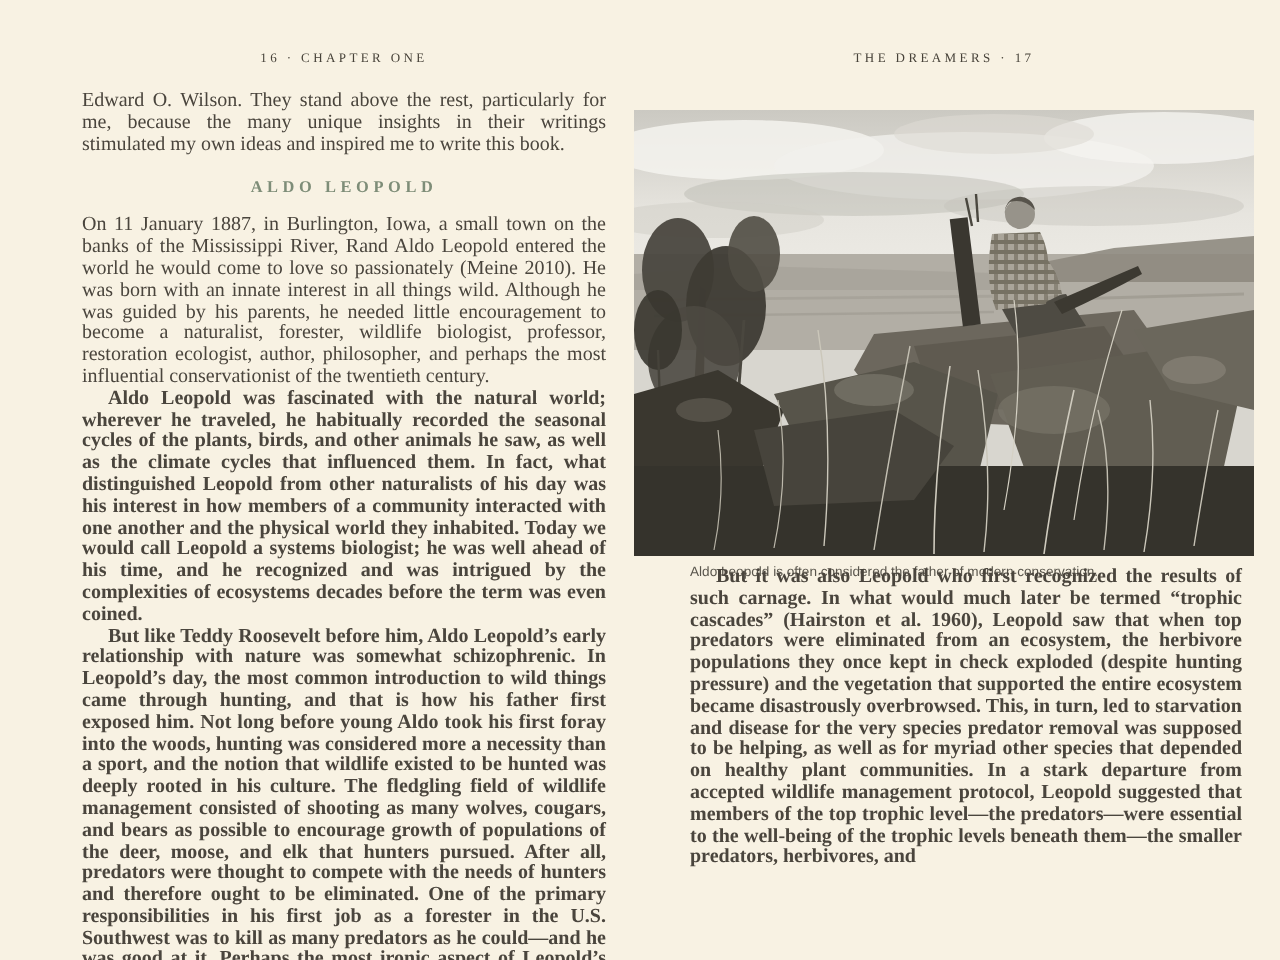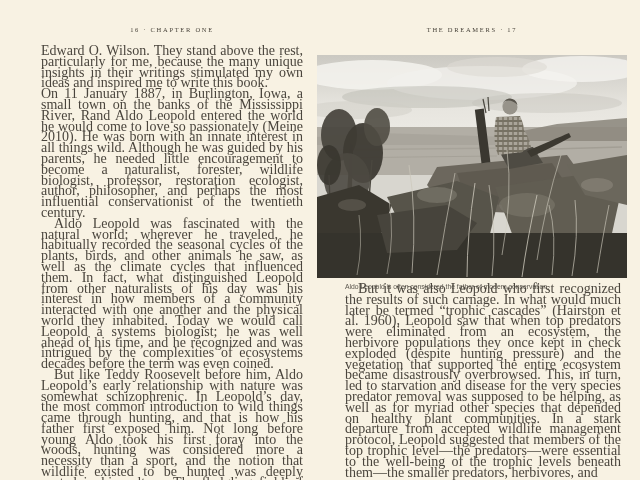--- a/index.html
+++ b/index.html
@@ -19,25 +19,25 @@
     text-transform:uppercase;
     font-family:"Liberation Serif", serif;
   }
   .running-head.left{left:41px;width:262px;}
   .running-head.right{left:317px;width:310px;}
 
   .left-col{
     position:absolute;left:41px;top:46px;width:262px;
   }
   p.body{
-    font-size:14px;line-height:10.8px;
+    font-size:10px;line-height:10.8px;
     text-align:justify;margin:0;
     color:#4a453d;
   }
-  p.body.indent{text-indent:13px;}
+  p.body.indent{text-indent:13px;font-weight:bold;}
 
   .section-heading{
     text-align:center;
     font-size:8.2px;font-weight:bold;
     letter-spacing:2.3px;
     color:#7e8d78;
     margin:11px 0 10px 0;
   }
 
   .photo{
@@ -59,20 +59,21 @@
 </head>
 <body>
 
 <div class="spread">
 
   <div class="running-head left">16 · CHAPTER ONE</div>
   <div class="running-head right">THE DREAMERS · 17</div>
 
   <div class="left-col">
     <p class="body">Edward O. Wilson. They stand above the rest, particularly for me, because the many unique insights in their writings stimulated my own ideas and inspired me to write this book.</p>
+    <div class="section-heading">ALDO LEOPOLD</div>
     <p class="body">On 11 January 1887, in Burlington, Iowa, a small town on the banks of the Mississippi River, Rand Aldo Leopold entered the world he would come to love so passionately (Meine 2010). He was born with an innate interest in all things wild. Although he was guided by his parents, he needed little encouragement to become a naturalist, forester, wildlife biologist, professor, restoration ecologist, author, philosopher, and perhaps the most influential conservationist of the twentieth century.</p>
     <p class="body indent">Aldo Leopold was fascinated with the natural world; wherever he traveled, he habitually recorded the seasonal cycles of the plants, birds, and other animals he saw, as well as the climate cycles that influenced them. In fact, what distinguished Leopold from other naturalists of his day was his interest in how members of a community interacted with one another and the physical world they inhabited. Today we would call Leopold a systems biologist; he was well ahead of his time, and he recognized and was intrigued by the complexities of ecosystems decades before the term was even coined.</p>
     <p class="body indent">But like Teddy Roosevelt before him, Aldo Leopold’s early relationship with nature was somewhat schizophrenic. In Leopold’s day, the most common introduction to wild things came through hunting, and that is how his father first exposed him. Not long before young Aldo took his first foray into the woods, hunting was considered more a necessity than a sport, and the notion that wildlife existed to be hunted was deeply rooted in his culture. The fledgling field of wildlife management consisted of shooting as many wolves, cougars, and bears as possible to encourage growth of populations of the deer, moose, and elk that hunters pursued. After all, predators were thought to compete with the needs of hunters and therefore ought to be eliminated. One of the primary responsibilities in his first job as a forester in the U.S. Southwest was to kill as many predators as he could—and he was good at it. Perhaps the most ironic aspect of Leopold’s life was that it was he who shot and killed one of the very last Mexican gray wolves in the United States.</p>
   </div>
 
   <div class="photo">
     <svg viewBox="0 0 310 223" preserveAspectRatio="none">
       <defs>
         <linearGradient id="sky" x1="0" y1="0" x2="0" y2="1">
           <stop offset="0" stop-color="#cbc9c2"></stop>

